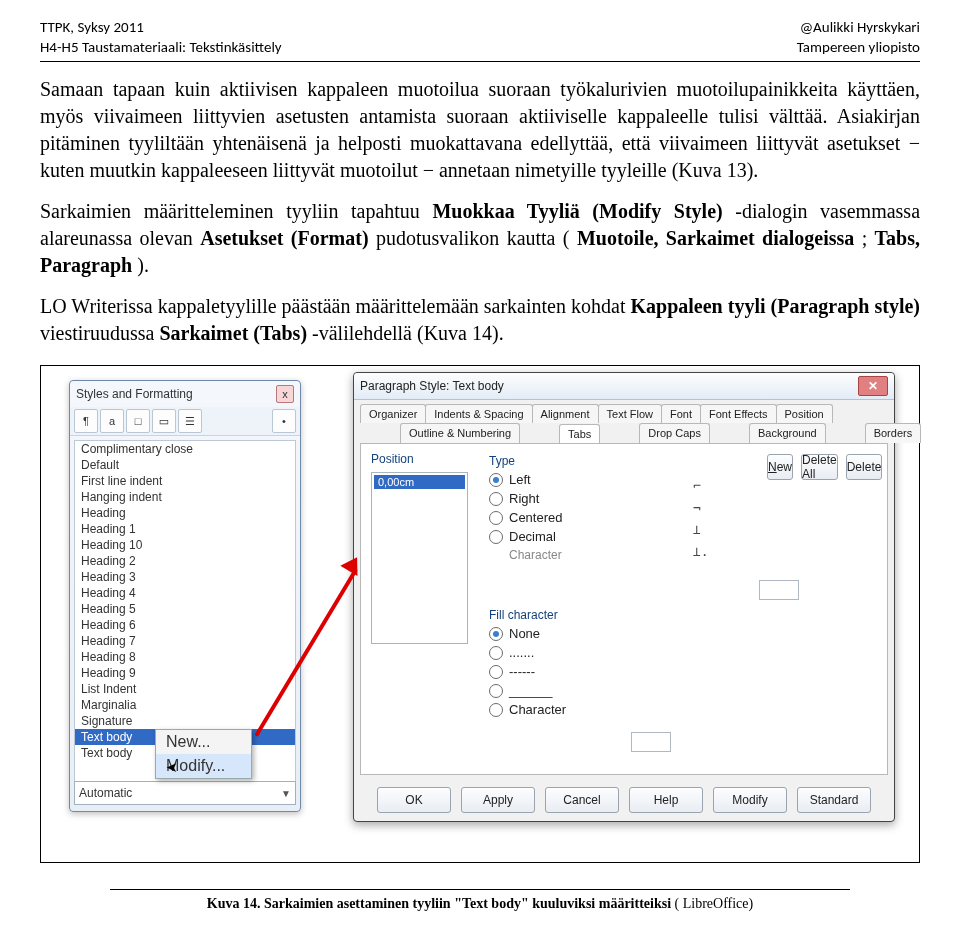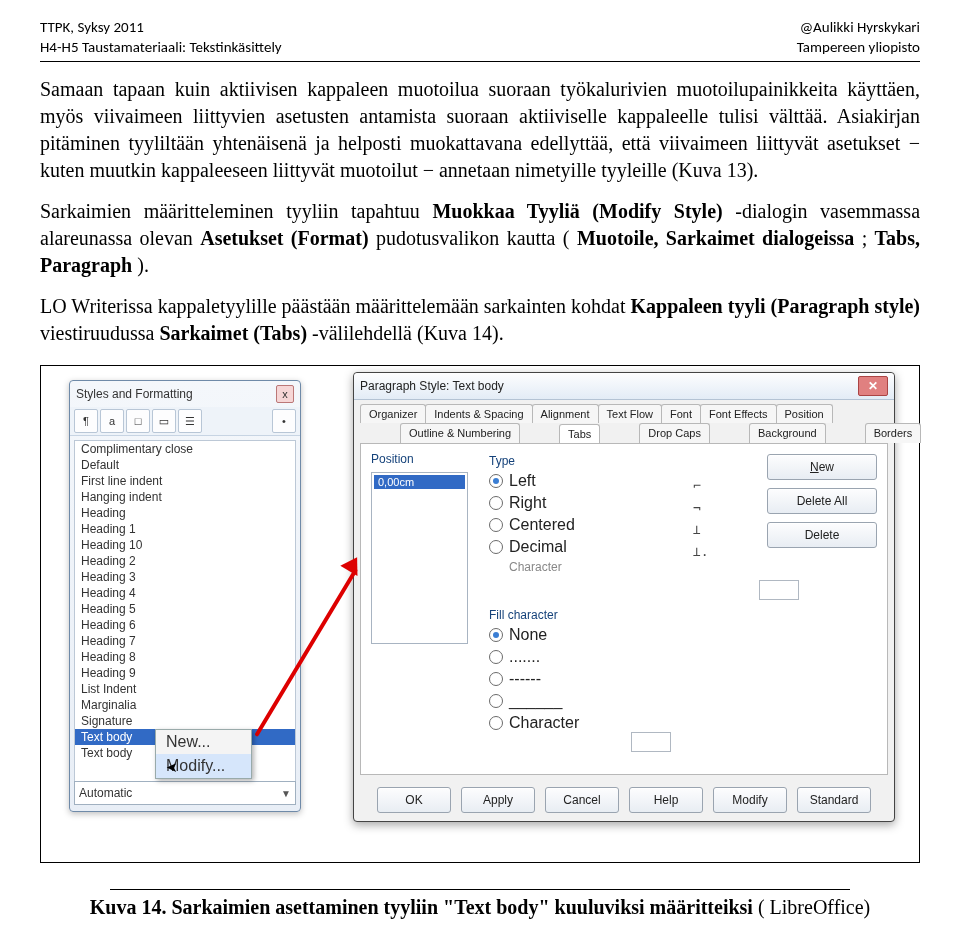--- a/index.html
+++ b/index.html
@@ -132,42 +132,42 @@
   .ps-poslist {
     position:absolute;left:10px;top:28px;width:95px;height:170px;
     border:1px solid #a8b4c2;background:#fff;
   }
   .ps-poslist .val {
     margin:2px;background:#316ac5;color:#fff;padding:1px 4px;font-size:11px;
   }
   .ps-type {
     position:absolute;left:128px;top:10px;width:190px;
   }
-  .ps-radio { display:flex;align-items:center;gap:6px;margin:4px 0;font-size:16px; }
+  .ps-radio { display:flex;align-items:center;gap:6px;margin:4px 0;font-size:13px; }
   .ps-radio .dot {
     width:12px;height:12px;border:1px solid #6b6b6b;border-radius:50%;
     display:inline-flex;align-items:center;justify-content:center;background:#fff;
   }
   .ps-radio .dot.sel::after {
     content:"";width:6px;height:6px;background:#3a7ed4;border-radius:50%;
   }
   .ps-charlabel { margin-left:20px;color:#888;font-size:12px;margin-top:2px; }
   .ps-charbox {
     position:absolute;left:270px;width:38px;height:18px;border:1px solid #b0b8c2;background:#fff;
   }
   .ps-fill {
     position:absolute;left:128px;top:164px;width:220px;
   }
   .ps-tabstop-icons {
     position:absolute;left:332px;top:30px;width:28px;
     font-family:monospace;font-size:13px;color:#444;
   }
   .ps-tabstop-icons div { height:22px;display:flex;align-items:center; }
   .ps-btncol {
-    position:absolute;right:10px;top:10px;width:110px;display:flex;flex-direction:column;gap:8px;
+    position:absolute;right:10px;top:10px;width:110px;display:flex;flex-direction:row;gap:8px;
   }
   .ps-btn {
     height:24px;border:1px solid #9aa4b0;background:linear-gradient(#fdfdfe,#e8edf3);
     border-radius:3px;display:flex;align-items:center;justify-content:center;
     font-size:12px;box-shadow:0 1px 0 #fff inset;
   }
   .ps-bottom {
     position:absolute;left:0;right:0;bottom:8px;display:flex;justify-content:center;gap:10px;
   }
   .ps-bottom .ps-btn { width:72px; }
@@ -179,21 +179,21 @@
   }
   .arrow-head {
     position:absolute;width:0;height:0;border-left:10px solid transparent;border-right:10px solid transparent;
     border-bottom:16px solid #d00;transform:rotate(31deg);
     left:302px;top:190px;z-index:4;
   }
   .caption-rule {
     border:none;border-top:1px solid #000;margin:26px 70px 6px 70px;
   }
   .caption {
-    text-align:center;font-size:20px;
+    text-align:center;font-size:14px;
   }
   .caption b { font-weight:bold; }
   .cursor {
     position:absolute;left:96px;top:378px;font-size:14px;z-index:6;color:#000;
     transform:scaleX(-1);
   }
 </style>
 </head>
 <body>
 

